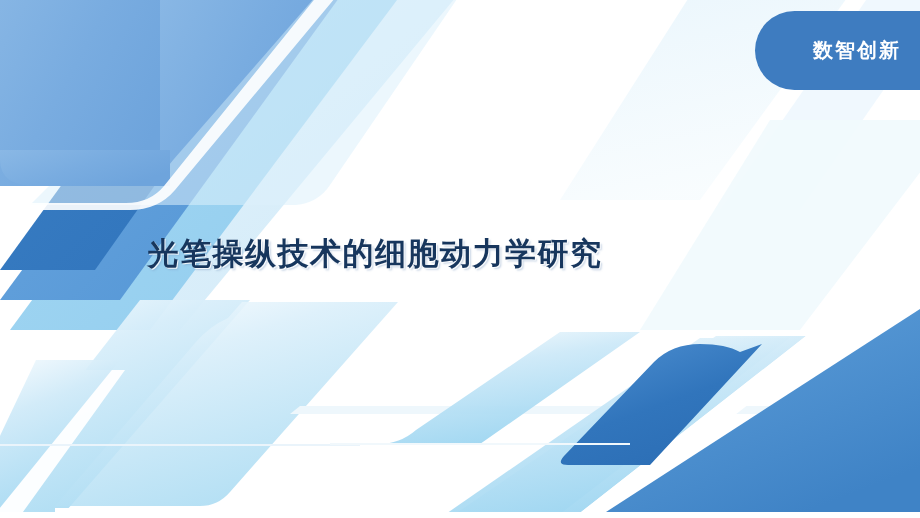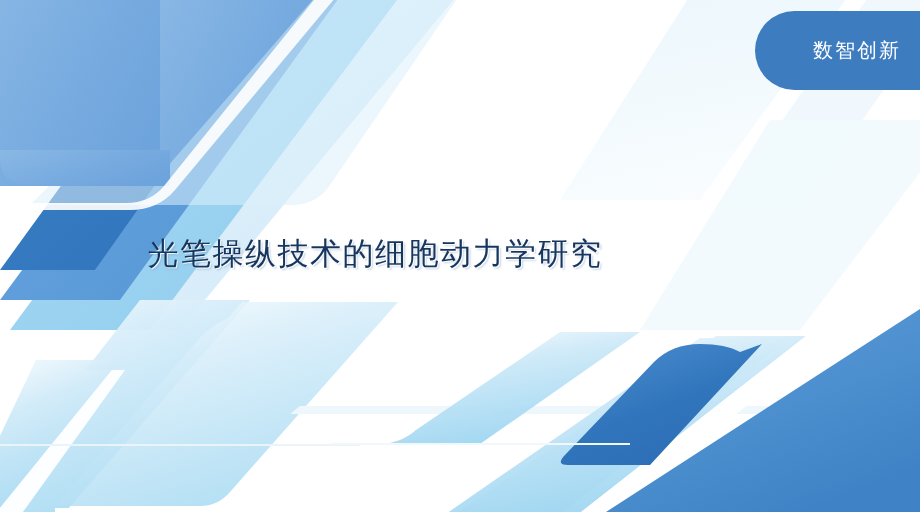--- a/index.html
+++ b/index.html
@@ -41,31 +41,31 @@
     box-sizing: border-box;
     padding-left: 18px;
     padding-right: 6px;
   }
   .badge-line {
     color: #ffffff;
     font-size: 20px;
     line-height: 27px;
     letter-spacing: 2px;
     white-space: nowrap;
-    font-weight: 400;
+    font-weight: 700;
     margin-left: 27px;
   }
   #title {
     position: absolute;
     left: 0;
     top: 233px;
     width: 750px;
     text-align: center;
     font-size: 31px;
-    font-weight: normal;
+    font-weight: bold;
     color: #17365d;
     letter-spacing: 1.5px;
     white-space: nowrap;
     text-shadow:
       1px 1px 0 rgba(255,255,255,0.85),
       2px 2px 2px rgba(120,150,190,0.40);
   }
 </style>
 </head>
 <body>

